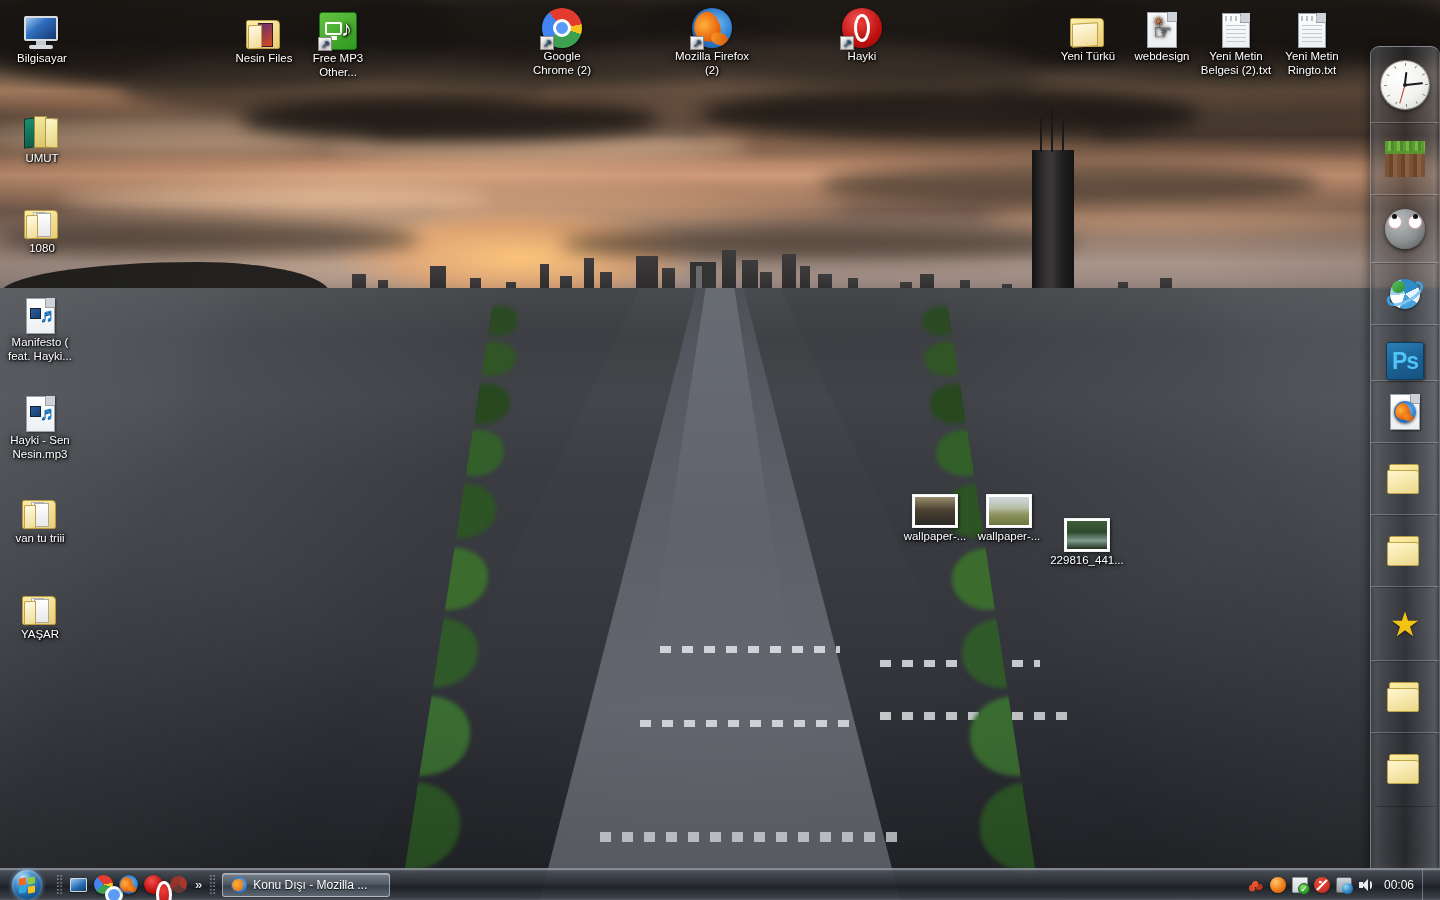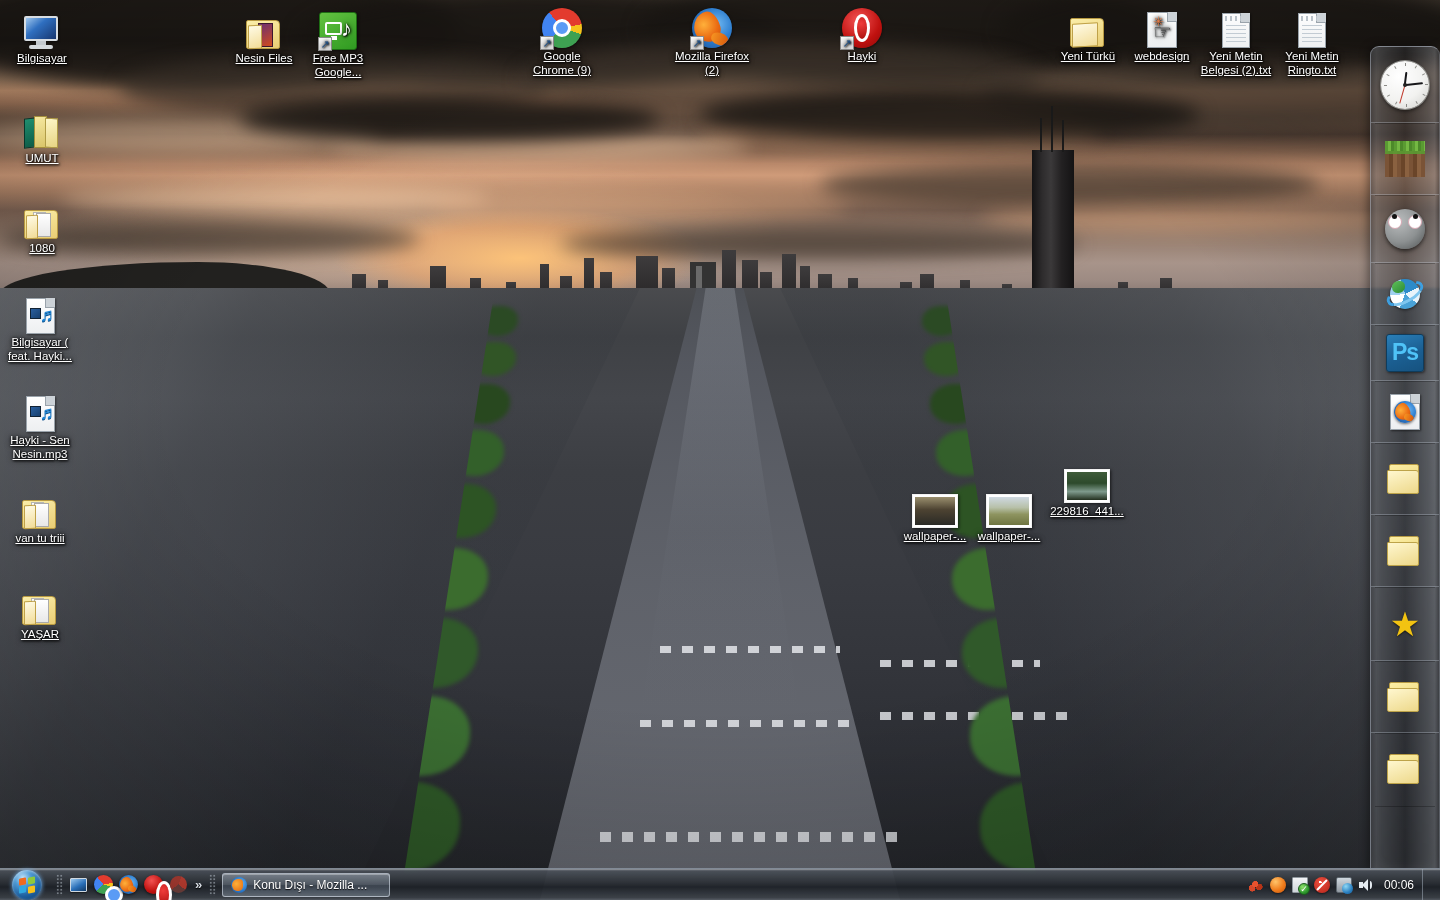--- a/index.html
+++ b/index.html
@@ -96,21 +96,21 @@
   }
 
   
   .dicon{
     position:absolute; width:76px; text-align:center;
     color:#fff; font-size:11.5px; line-height:13.5px;
     text-shadow:0 0 3px #000, 1px 1px 2px #000, 0 0 6px rgba(0,0,0,.9);
     cursor:default; user-select:none;
   }
   .dicon .glyph{ width:76px; height:46px; display:flex; align-items:flex-end; justify-content:center; margin-bottom:2px; }
-  .dicon .lbl{ display:block;text-decoration:underline; }
+  .dicon .lbl{ display:block; }
 
   .ico{ position:relative; width:40px; height:40px; }
 
   
   .folder{ position:relative; width:38px; height:32px; }
   .folder .back{
     position:absolute; left:1px; top:2px; width:34px; height:29px;
     background:linear-gradient(to bottom,#f7e08a,#e6c košu);
     background:linear-gradient(160deg,#fbeea9,#e9cd74);
     border:1px solid #b89a42; border-radius:2px 4px 2px 2px;
@@ -512,21 +512,21 @@
   <span class="lbl">1080</span>
 </div>
 
 <div class="dicon" style="left:2px; top:288px;">
   <div class="glyph">
     <div class="mp3doc">
         <div class="mbox"></div>
         <div class="note">♬</div>
       </div>
   </div>
-  <span class="lbl">Bilgisayar ( feat. Hayki...</span>
+  <span class="lbl">Manifesto ( feat. Hayki...</span>
 </div>
 
 <div class="dicon" style="left:2px; top:386px;">
   <div class="glyph">
     <div class="mp3doc">
         <div class="mbox"></div>
         <div class="note">♬</div>
       </div>
   </div>
   <span class="lbl">Hayki - Sen Nesin.mp3</span>
@@ -569,31 +569,31 @@
 
 <div class="dicon" style="left:300px; top:4px;">
   <div class="glyph">
     <div class="greenapp">
       <div class="tv"></div>
         <div class="tvstand"></div>
         <div class="gnote">♪</div>
       <div class="shortcut">↗</div>
     </div>
   </div>
-  <span class="lbl">Free MP3 Google...</span>
+  <span class="lbl">Free MP3 Other...</span>
 </div>
 
 <div class="dicon" style="left:524px; top:2px;">
   <div class="glyph">
     <div class="ico">
         <div class="chrome"></div>
       <div class="shortcut">↗</div>
       </div>
   </div>
-  <span class="lbl">Google Chrome (9)</span>
+  <span class="lbl">Google Chrome (2)</span>
 </div>
 
 <div class="dicon" style="left:674px; top:2px;">
   <div class="glyph">
     <div class="ico">
         <div class="firefox">
           <div class="fox"></div>
           <div class="tail"></div>
         </div>
       <div class="shortcut">↗</div>
@@ -661,21 +661,21 @@
   <span class="lbl">wallpaper-...</span>
 </div>
 <div class="dicon" style="left:974px; top:488px; width:70px;">
   <div class="glyph" style="width:70px;height:40px;">
     <div class="thumb">
         <div class="inner" style="background:linear-gradient(to bottom,#cfd9e2 0%,#b7c0a8 38%,#8e9460 62%,#6f7541 100%);"></div>
       </div>
   </div>
   <span class="lbl">wallpaper-...</span>
 </div>
-<div class="dicon" style="left:1050px; top:463px; width:74px;">
+<div class="dicon" style="left:1050px; top:512px; width:74px;">
   <div class="glyph" style="width:74px;height:40px;">
     <div class="thumb">
         <div class="inner" style="background:linear-gradient(to bottom,#3f5c3a 0%,#2d4a2c 40%,#7e9a8c 70%,#23301f 100%);"></div>
       </div>
   </div>
   <span class="lbl">229816_441...</span>
 </div>
 
 <div id="sidebar">
 
@@ -717,21 +717,21 @@
   </div>
 
   <div class="gadget" style="height:62px;">
     <div class="ieicon">
       <div class="globe"></div>
         <div class="green"></div>
         <div class="ring"></div>
     </div>
   </div>
 
-  <div class="gadget" style="height:56px;">
+  <div class="gadget" style="height:56px;align-items:flex-end;">
     <div class="psicon">Ps</div>
   </div>
 
   <div class="gadget" style="height:62px;">
     <div class="ffdoc">
       <div class="firefox" style="width:22px;height:22px;">
           <div class="fox" style="left:1px;top:2px;width:15px;height:17px;"></div>
           <div class="tail" style="width:10px;height:7px;right:2px;bottom:2px;"></div>
         </div>
     </div>

